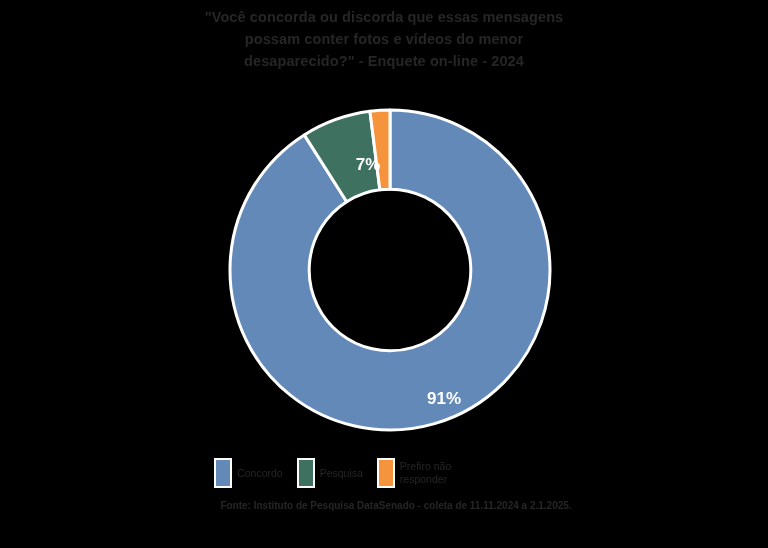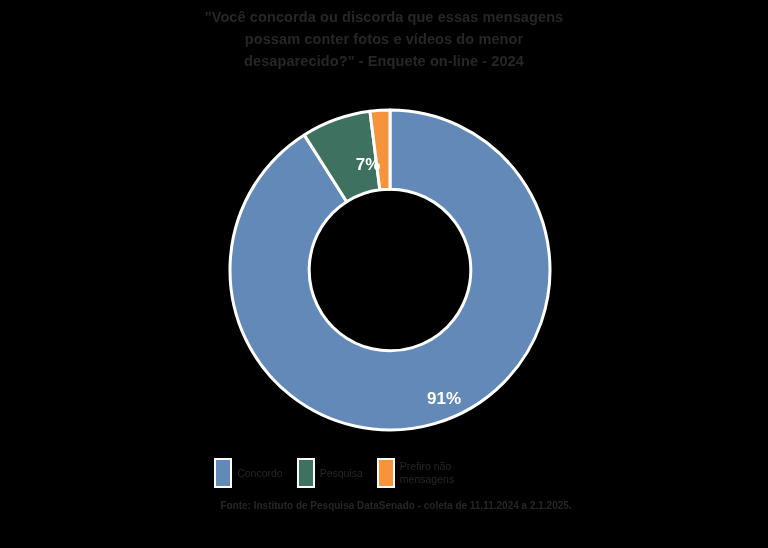--- a/index.html
+++ b/index.html
@@ -127,19 +127,19 @@
   <div class="legend-item">
     <span class="legend-swatch" id="sw0" style="background: rgb(99, 137, 184);"></span>
     <span class="legend-label">Concordo</span>
   </div>
   <div class="legend-item">
     <span class="legend-swatch" id="sw1" style="background: rgb(63, 113, 97);"></span>
     <span class="legend-label">Pesquisa</span>
   </div>
   <div class="legend-item">
     <span class="legend-swatch" id="sw2" style="background: rgb(245, 148, 60);"></span>
-    <span class="legend-label wrap">Prefiro não mensagens</span>
+    <span class="legend-label wrap">Prefiro não responder</span>
   </div>
 </div>
 
 <div id="footer">
   <span class="footer-line">Fonte: Instituto de Pesquisa DataSenado - coleta de 11.11.2024 a 2.1.2025.</span>
 </div>
 
 </body></html>

